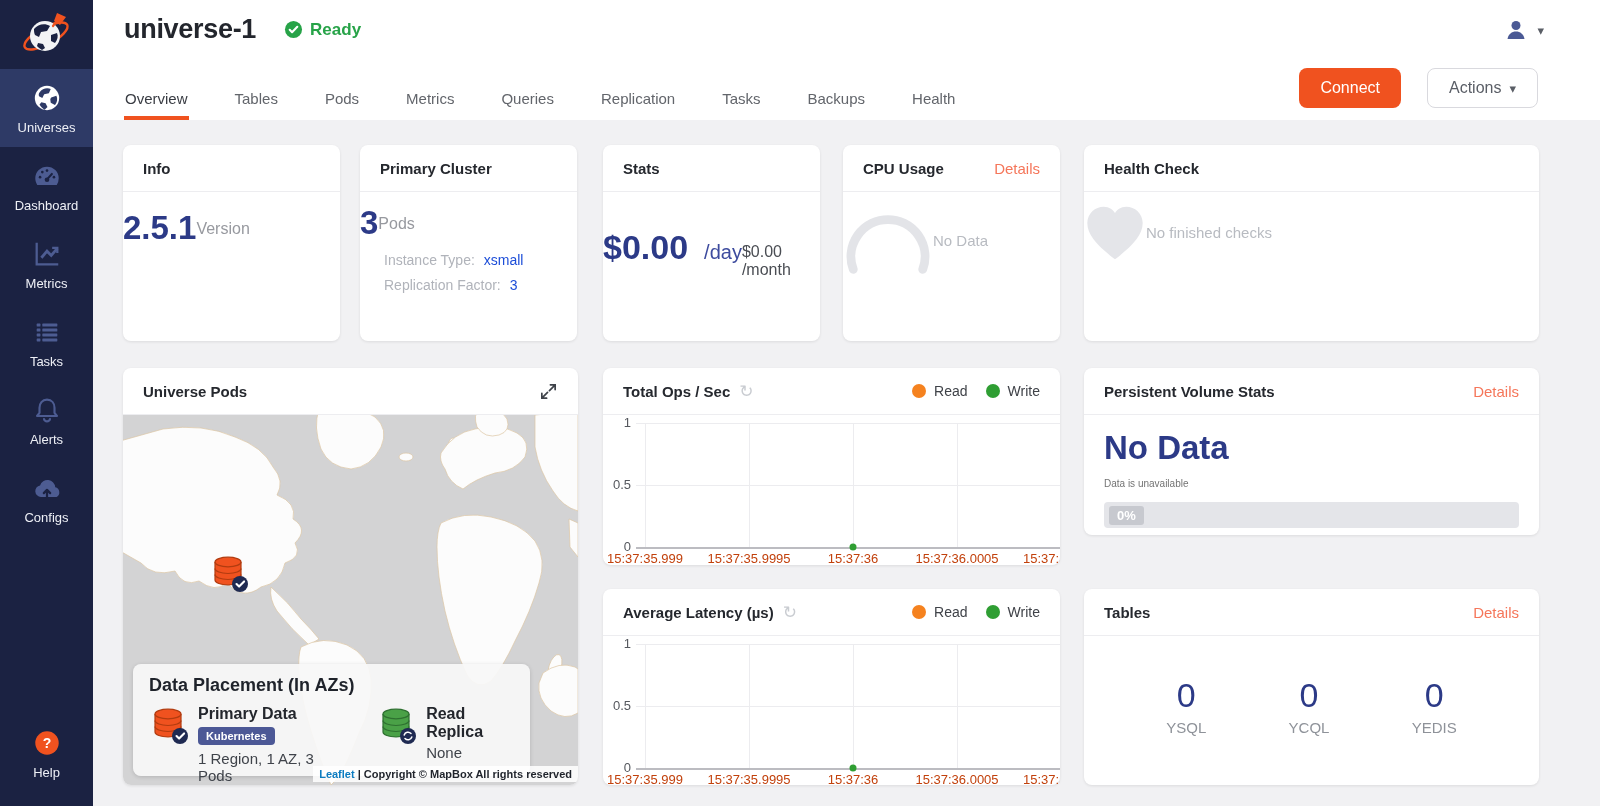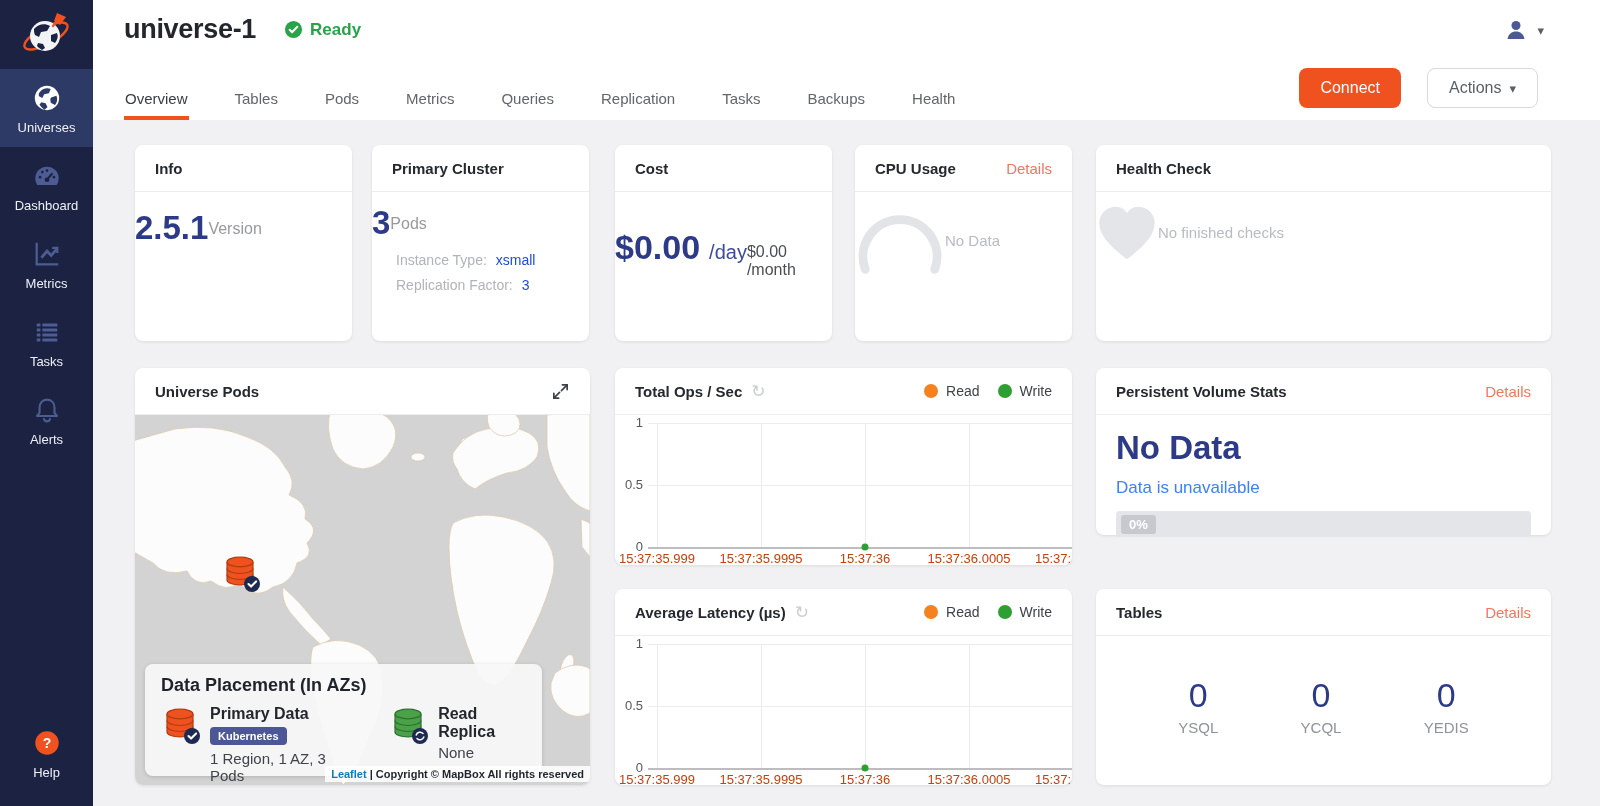--- a/index.html
+++ b/index.html
@@ -37,33 +37,33 @@
   .btn { font-size:16px; border-radius:8px; padding:10px 21px; cursor:pointer; border:none;
     font-family:inherit; }
   .btn-connect { background:#f0521f; color:#fff; font-weight:500; }
   .btn-actions { background:#fff; color:#5a5e66; border:1px solid #d9d9de; display:flex;
     align-items:center; gap:8px; }
 
   
   .content { position:absolute; left:93px; top:120px; width:1507px; height:686px;
     background:#f1f1f3; }
   .card { position:absolute; background:#fff; border-radius:8px;
-    box-shadow:0 1px 3px rgba(0,0,0,.09);margin-left:12px; }
+    box-shadow:0 1px 3px rgba(0,0,0,.09); }
   .card-head { height:47px; display:flex; align-items:center; padding:0 20px;
     border-bottom:1px solid #ededf0; }
   .card-title { font-size:15px; font-weight:700; color:#25282e; }
   .details-link { margin-left:auto; font-size:15px; color:#f5765a; cursor:pointer; text-decoration:none; }
   .center-body { display:flex; flex-direction:row; align-items:center; padding-top:17px; }
   .big-num { font-size:33px; font-weight:600; color:#2c3a87; line-height:1.15; }
   .num-label { font-size:16px; color:#97999f; margin-top:2px; }
   .kv-rows { width:100%; padding:10px 24px 0; }
   .kv-row { display:flex; font-size:14px; margin-bottom:9px; }
   .kv-key { color:#b0b3ba; }
   .kv-val { color:#1d4ed8; margin-left:9px; }
-  .cost-line { display:flex; align-items:baseline; gap:9px; }
+  .cost-line { display:flex; align-items:baseline; gap:16px; }
   .cost-unit { font-size:20px; color:#3d4b9e; }
   .cost-month { font-size:16px; color:#4a4d53; margin-top:26px; }
   .empty-text { font-size:15px; color:#b8bbc1; }
   .gauge-wrap { margin-top:18px; }
   .heart-wrap { margin-top:12px; }
 
   
   .chart-head-icons { margin-left:9px; color:#c9ccd1; font-size:17px; cursor:pointer; line-height:1; }
   .legend { margin-left:auto; display:flex; align-items:center; gap:8px; }
   .legend .dot { width:14px; height:14px; border-radius:50%; display:inline-block; }
@@ -74,21 +74,21 @@
   .gl-v { position:absolute; width:1px; background:#ececef; }
   .ylab { position:absolute; width:28px; text-align:right; font-size:13px; color:#55585e; }
   .xlab { position:absolute; font-size:13px; color:#c2410c; transform:translateX(-50%);
     white-space:nowrap; }
   .pt { position:absolute; width:7px; height:7px; border-radius:50%;
     transform:translate(-50%,-50%); }
 
   
   .pvs-body { padding:14px 20px 0; }
   .pvs-nodata { font-size:33px; font-weight:600; color:#2c3a87; }
-  .pvs-sub { font-size:17px; color:#3b82f6; margin-top:11px; }
+  .pvs-sub { font-size:10px; color:#737373; margin-top:11px; }
   .pvs-bar { margin-top:13px; height:26px; background:#e4e5e9; border-radius:4px;
     display:flex; align-items:center; padding-left:5px; }
   .pvs-chip { background:#c7c9cf; color:#fff; font-size:13px; font-weight:700;
     border-radius:3px; padding:2px 8px; }
 
   
   .tables-body { display:flex; justify-content:space-evenly; padding-top:40px; }
   .tcol { display:flex; flex-direction:column; align-items:center; }
   .tcol .tval { font-size:34px; font-weight:500; color:#2c3a87; }
   .tcol .tlab { font-size:15px; color:#8e9299; margin-top:4px; }
@@ -189,20 +189,30 @@
   <div class="nav-item">
     <span>
       <svg viewBox="0 0 32 32" fill="none" stroke="#4d5c92" stroke-width="2.3" stroke-linejoin="round">
           <path d="M16 5c-5.2 0-8 4-8 8.6V19l-2.6 3.4h21.2L24 19v-5.4C24 9 21.2 5 16 5z"></path>
           <path d="M12.8 25.6a3.3 3.3 0 006.4 0" stroke-linecap="round"></path>
         </svg>
     </span>
     <span class="nlabel">Alerts</span>
   </div>
 
+  <div class="nav-item">
+    <span>
+      <svg viewBox="0 0 32 32">
+          <path d="M9.5 25.5a6.2 6.2 0 01-.9-12.3A8.3 8.3 0 0124.8 15.2h.1a5.6 5.6 0 011.4 10.3z" fill="#4d5c92"></path>
+          <path d="M16 26v-7.5" stroke="#1b2242" stroke-width="2.4" stroke-linecap="round"></path>
+          <path d="M12.6 21.5L16 18l3.4 3.5" stroke="#1b2242" stroke-width="2.4" fill="none" stroke-linecap="round" stroke-linejoin="round"></path>
+        </svg>
+    </span>
+    <span class="nlabel">Configs</span>
+  </div>
 
   <div class="spacer"></div>
 
   <div class="nav-item help-item">
     <span>
       <svg viewBox="0 0 32 32">
           <circle cx="16" cy="16" r="12.5" fill="#f0521f"></circle>
           <text x="16" y="21" text-anchor="middle" font-size="15" font-weight="bold" fill="#fff" font-family="Liberation Sans, sans-serif">?</text>
         </svg>
     </span>
@@ -278,21 +288,21 @@
       </div>
       <div class="kv-row">
         <span class="kv-key">Replication Factor:</span>
         <span class="kv-val">3</span>
       </div>
     </div>
   </section>
 
   <section class="card" style="left:510px; top:25px; width:217px; height:196px;">
     <div class="card-head">
-        <span class="card-title">Cost</span>
+        <span class="card-title">Stats</span>
       </div>
     <div class="center-body" style="padding-top:25px;">
       <span class="cost-line">
         <span class="big-num" style="font-size:34px;">$0.00</span>
         <span class="cost-unit">/day</span>
       </span>
       <span class="cost-month">$0.00 /month</span>
     </div>
   </section>
 

